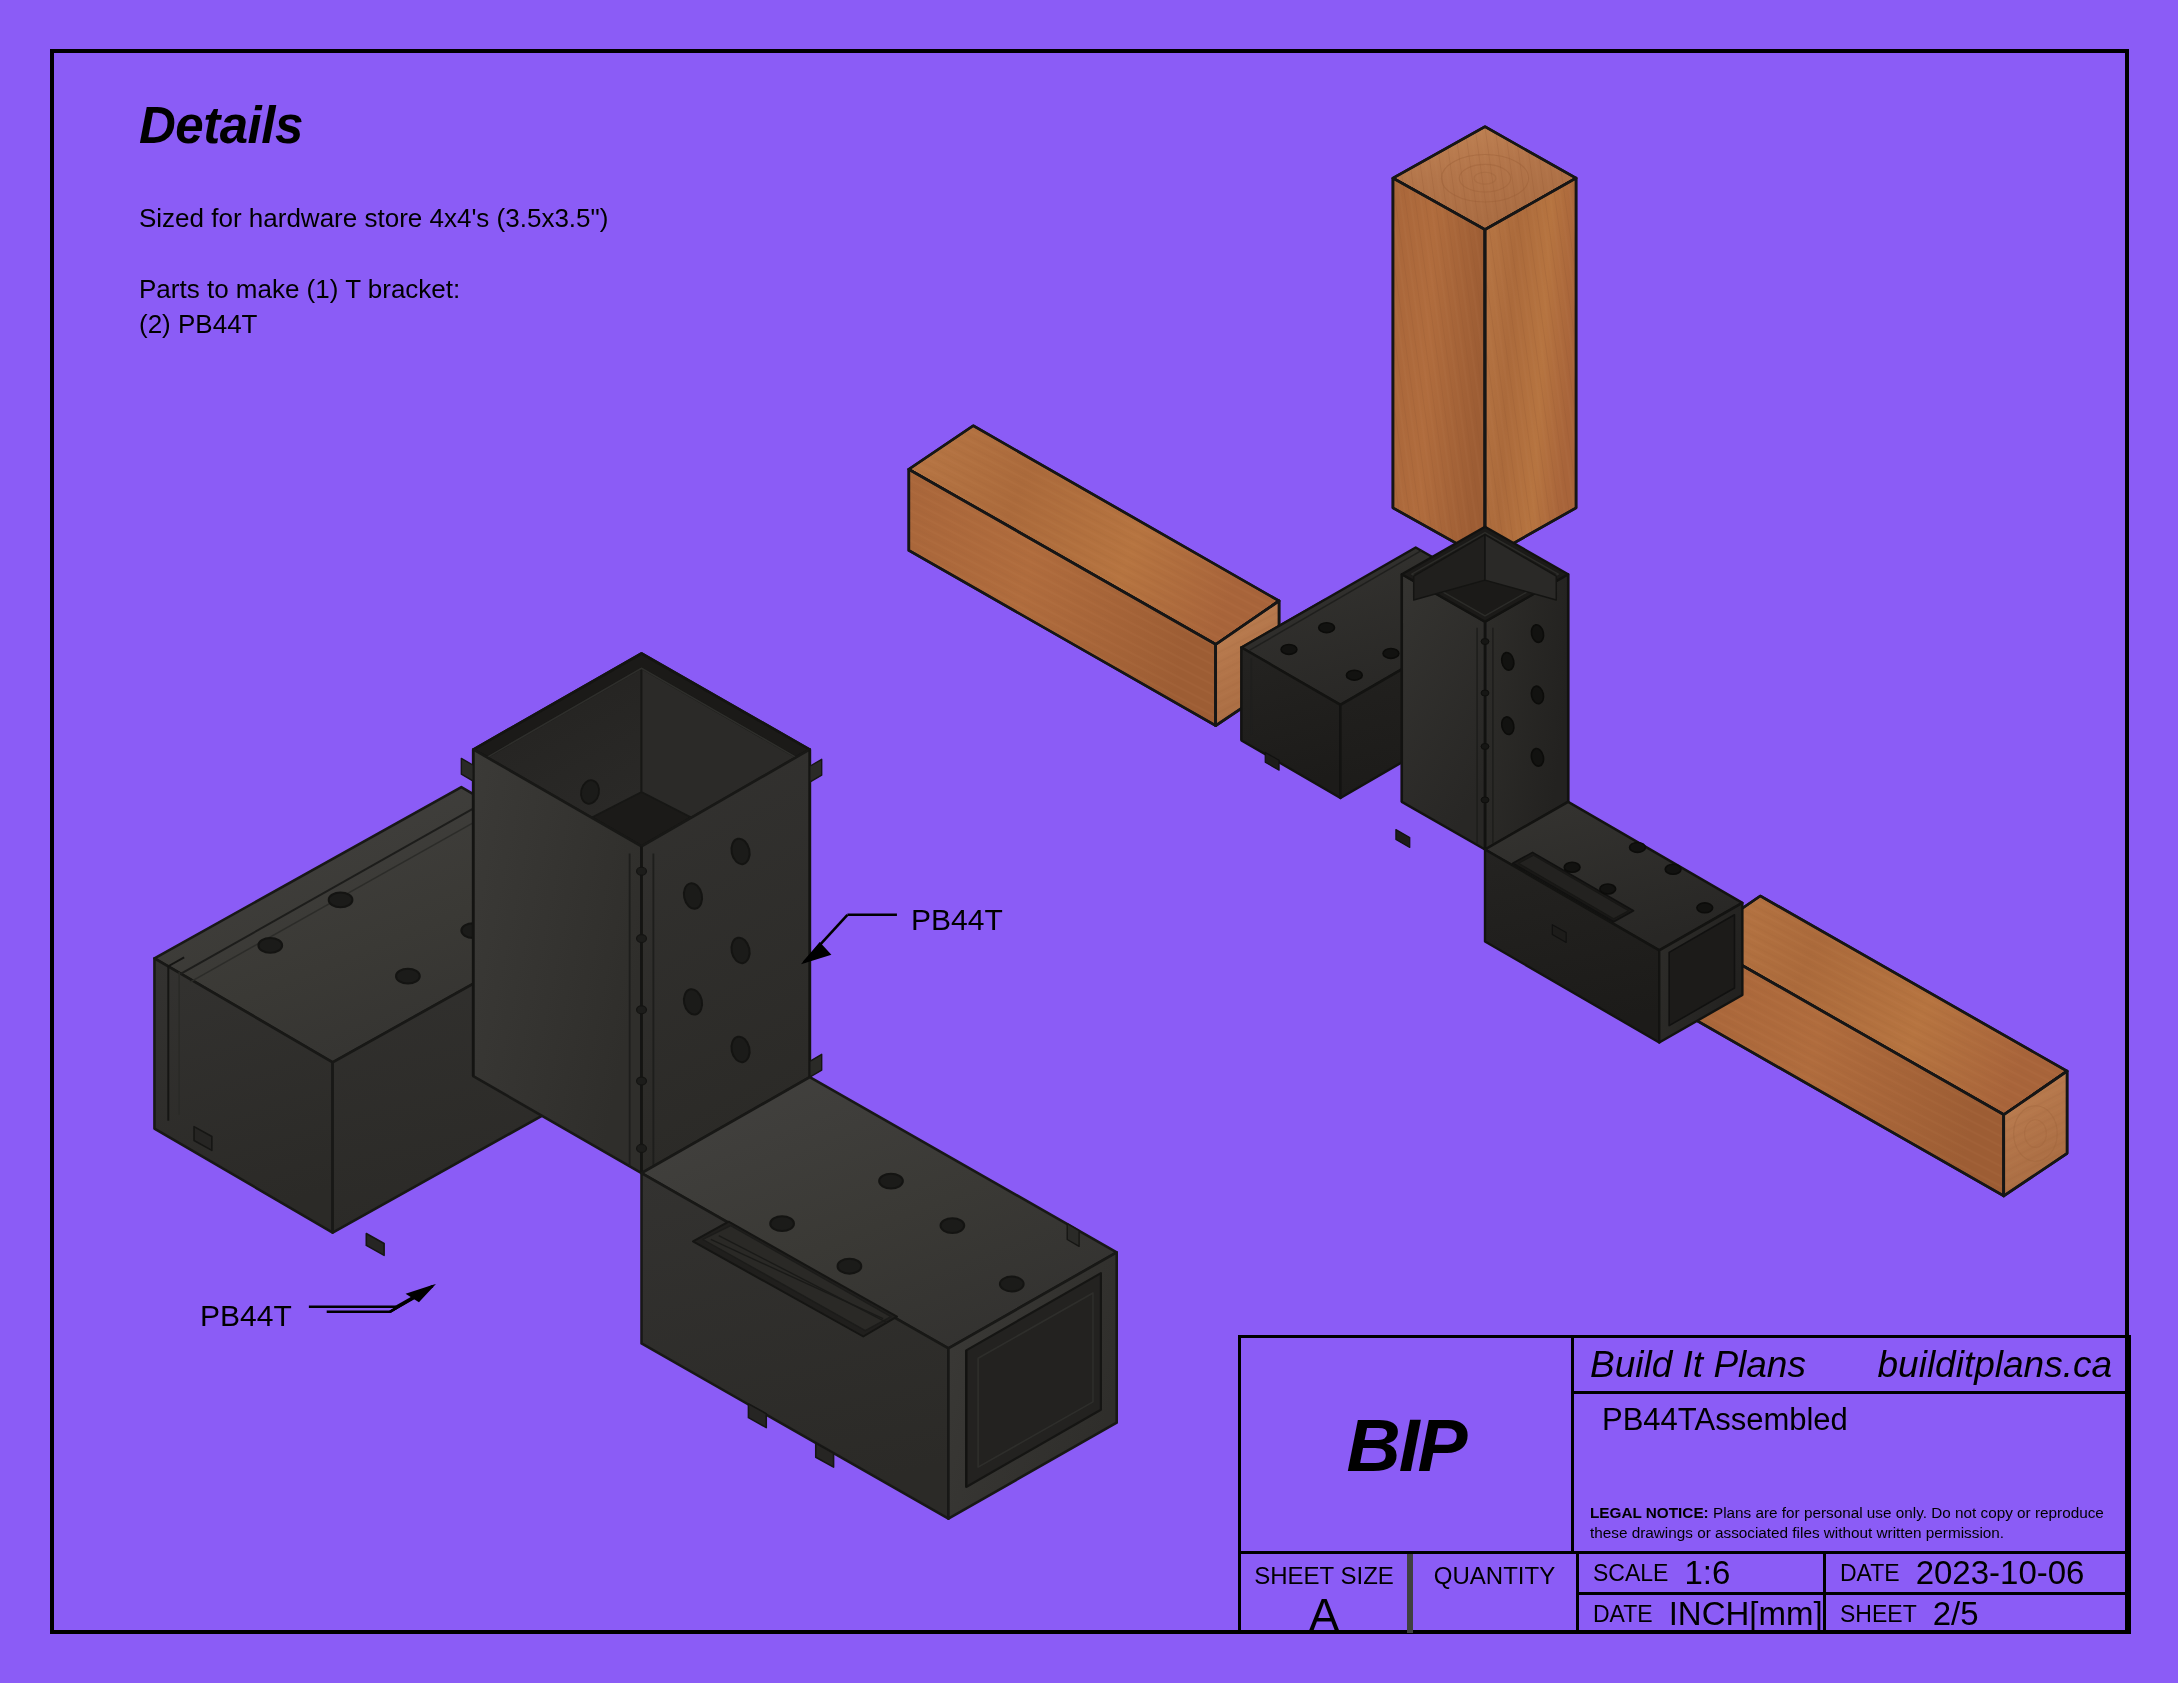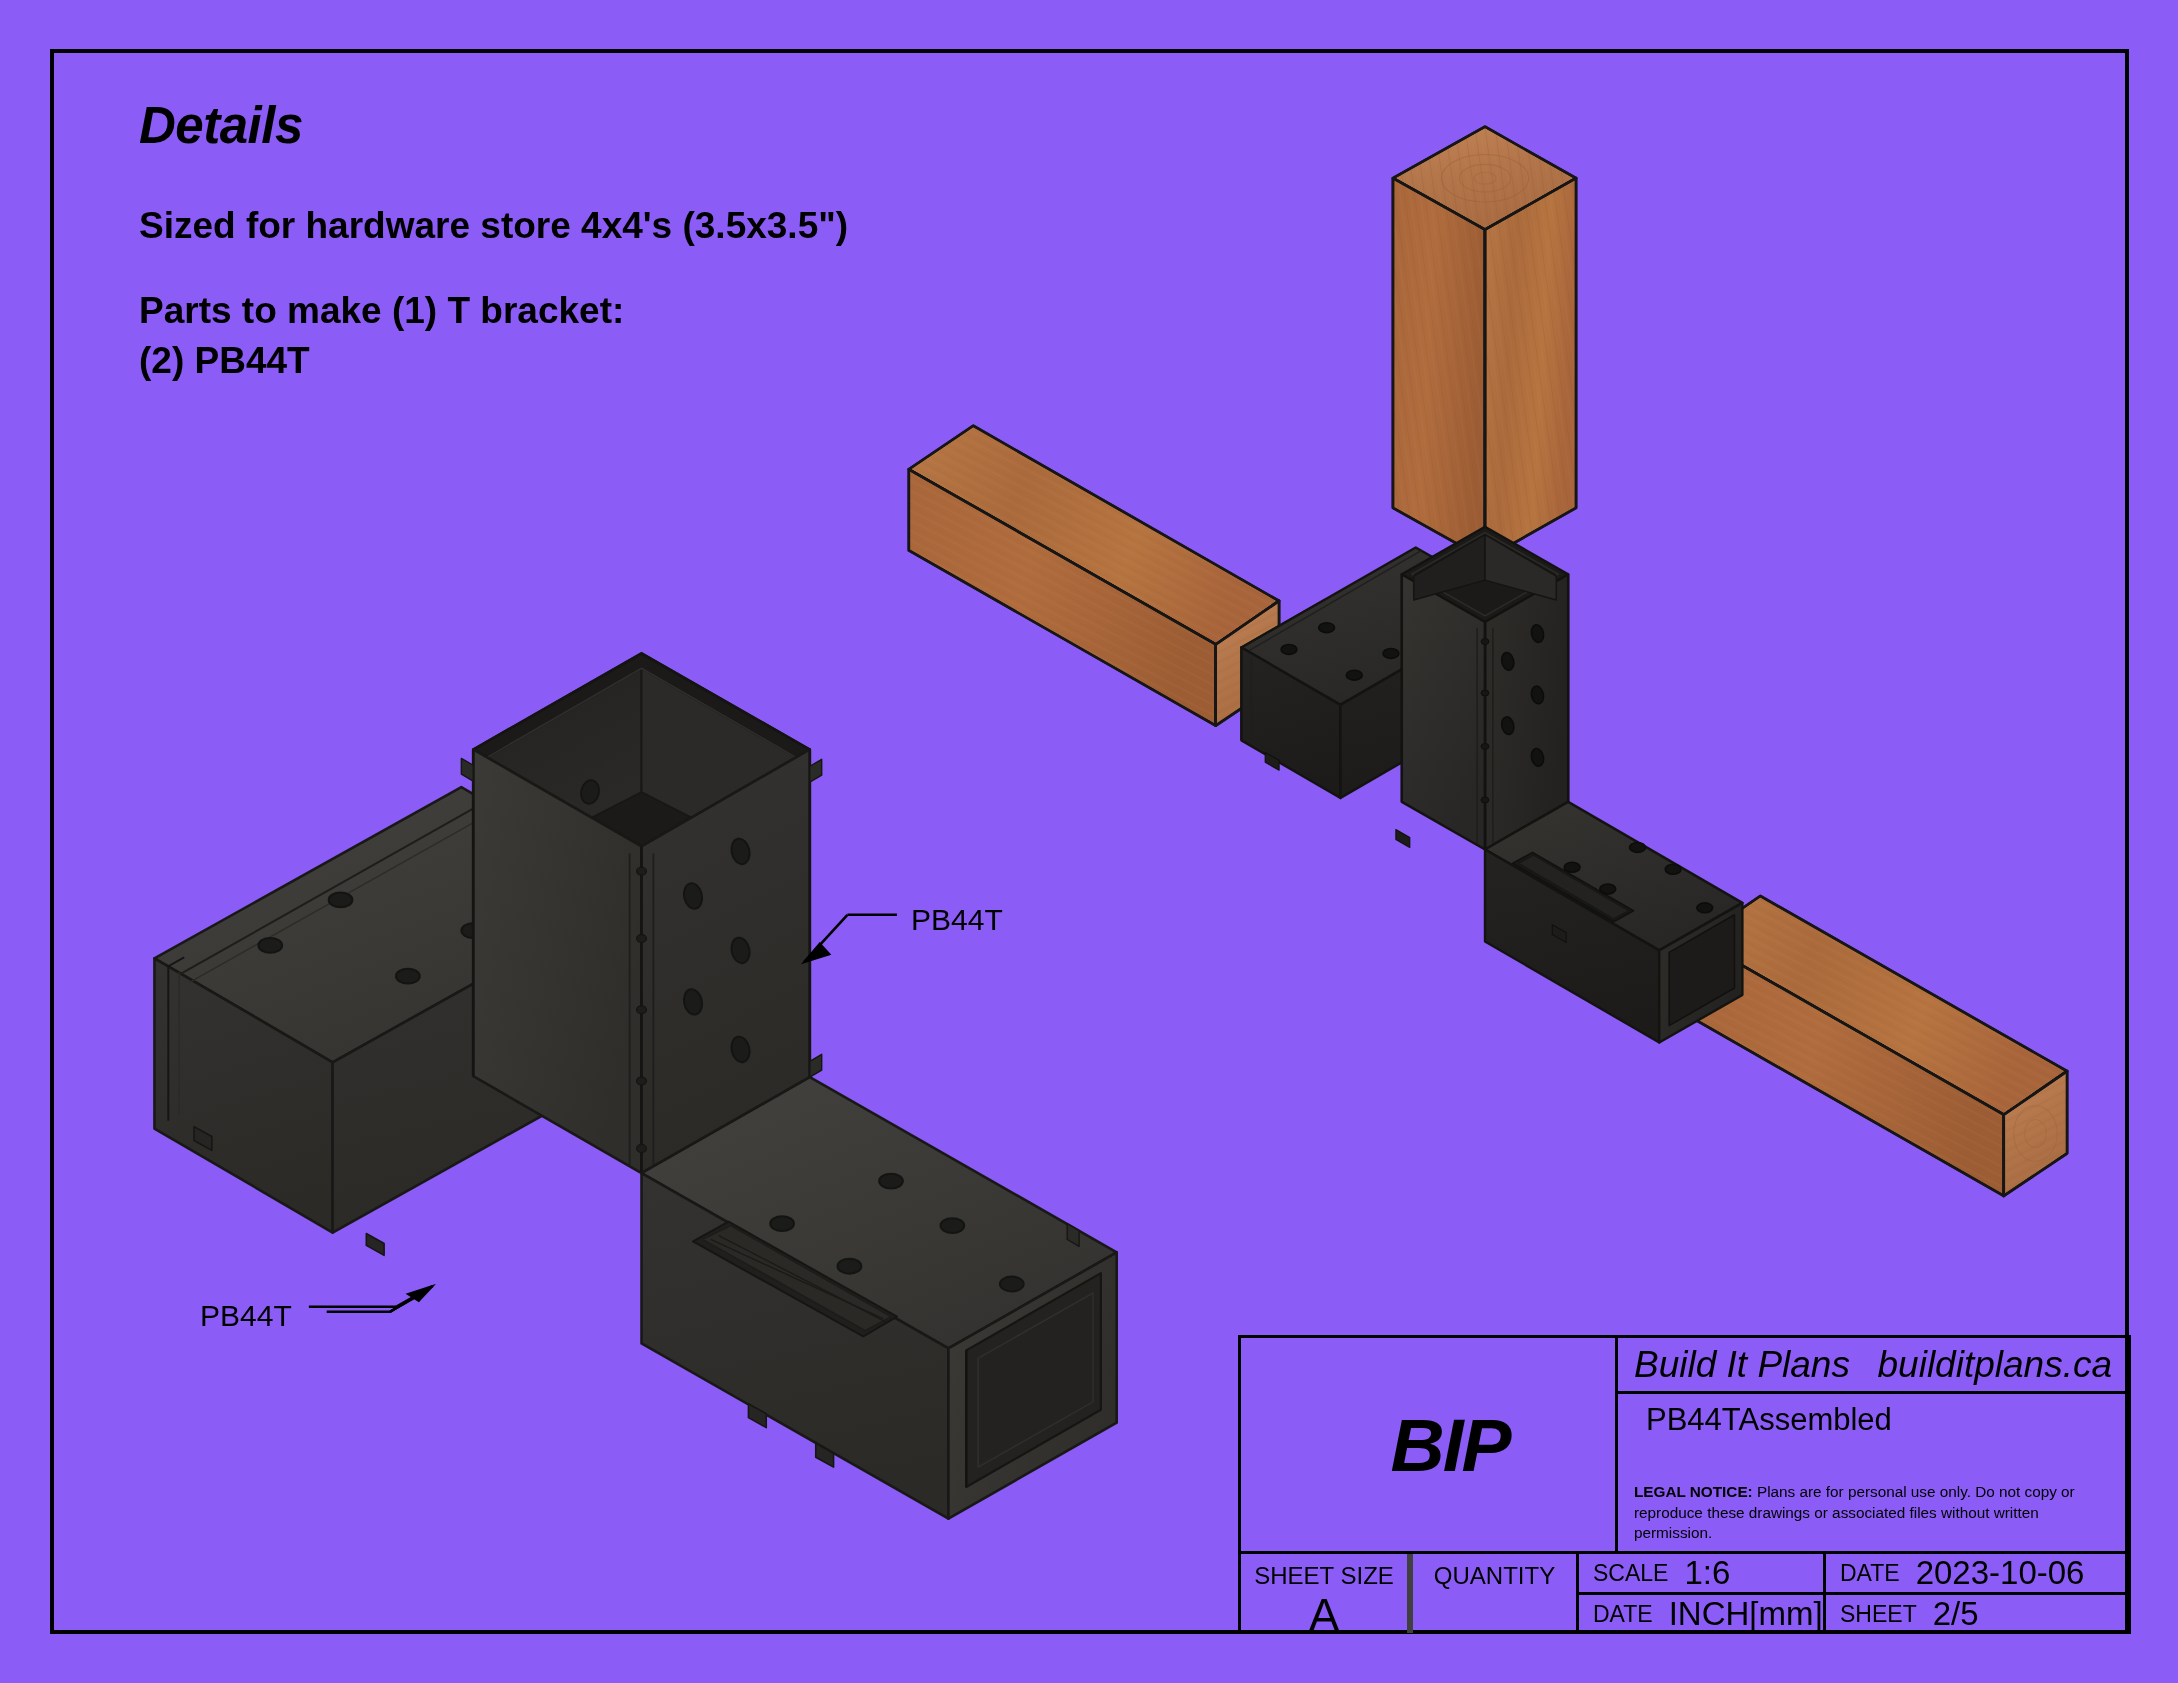--- a/index.html
+++ b/index.html
@@ -37,25 +37,24 @@
   #notes-title {
     font-size: 51px;
     font-weight: bold;
     font-style: italic;
     color: #000;
     letter-spacing: -0.5px;
     margin: 0 0 48px 0;
     line-height: 1.05;
   }
   .note-line {
-    font-size: 37px;
+    font-size: 26px;
     color: #000;
     line-height: 1.35;
     white-space: nowrap;
-    font-weight: bold;
   }
   .note-gap { height: 36px; }
 
   
   .leader-label {
     position: absolute;
     font-size: 30px;
     color: #000;
     white-space: nowrap;
   }
@@ -83,21 +82,20 @@
   }
   .tb-upper { display: flex; flex: 0 0 213px; border-bottom: 3px solid #000; }
   .tb-lower { display: flex; flex: 1 1 auto; }
 
   #tb-logo-cell {
     flex: 0 0 330px;
     border-right: 3px solid #000;
     display: flex;
     align-items: center;
     justify-content: center;
-    margin-left: 44px;
   }
   #tb-logo {
     font-size: 75px;
     font-weight: bold;
     font-style: italic;
     letter-spacing: -2px;
     color: #000;
   }
   #tb-right-upper {
     flex: 1 1 auto;

